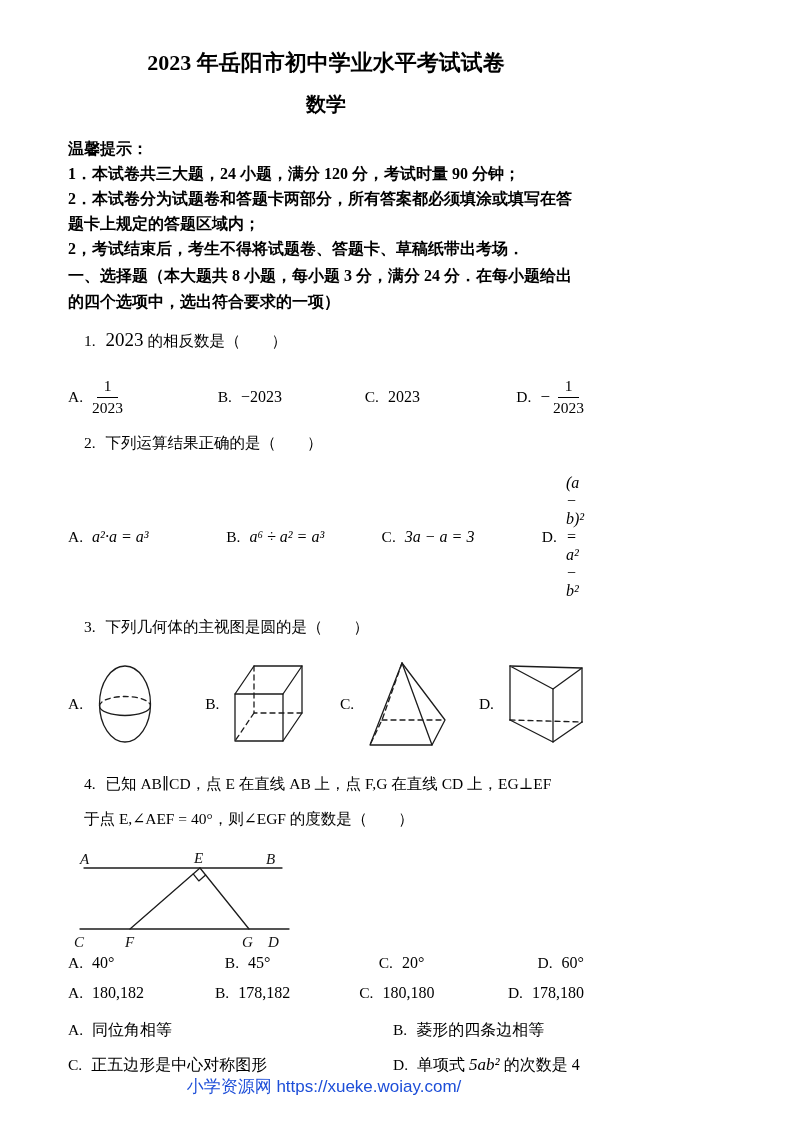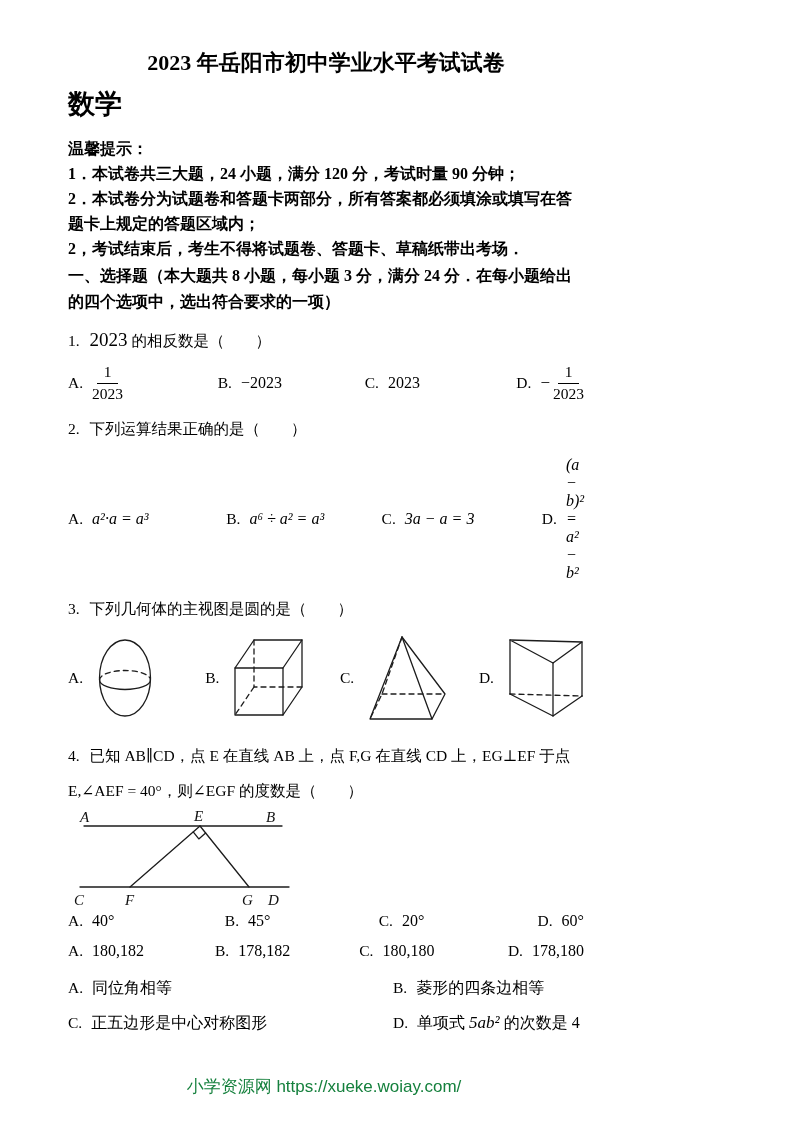--- a/index.html
+++ b/index.html
@@ -4,26 +4,26 @@
 <style>
   html,body{margin:0;padding:0;background:#ffffff;}
   .page{
     width:648px;height:1122px;box-sizing:border-box;position:relative;
     background:#ffffff;color:#000;overflow:hidden;
     padding:48px 64px 0 68px;
     font-family:"Liberation Serif","DejaVu Serif",serif;
     font-size:16px;
   }
   .h-title{margin:0;text-align:center;font-size:22px;font-weight:700;line-height:30px;}
-  .h-sub{margin:12px 0 16px;font-size:27px;font-weight:700;line-height:28px;}
+  .h-sub{margin:12px 0 16px;text-align:center;font-size:20px;font-weight:700;line-height:28px;}
   .notice{margin-top:18px;}
   .notice p{margin:0;font-weight:700;font-size:16px;line-height:25px;}
   .section-heading{margin:2px 0 0;font-weight:700;font-size:16px;line-height:26px;}
   .q{font-size:15.5px;}
-  .stem{margin:0;line-height:30px;}
+  .stem{margin:16px;line-height:30px;}
   .qnum{margin-right:6px;}
   .bignum{font-size:19px;}
   .mathfont{font-family:"Liberation Serif","DejaVu Serif",serif;}
   .ital{font-style:italic;}
   .opt-row{display:flex;align-items:center;}
   .col{display:flex;align-items:center;}
   .c1{width:163px;} .c2{width:160px;} .c3{width:165px;} .c4{flex:1;}
   .half{width:325px;} .halfr{flex:1;}
   .opt-label{margin-right:9px;}
   .opt-text{font-size:16px;}
@@ -48,21 +48,21 @@
   .q5 .stem{line-height:42px;}
   .q5 .opt-row{margin-top:0px;}
   .q6{margin-top:14px;}
   .q6 .opt-row{margin-top:8px;line-height:27px;}
   svg.figure{display:block;}
   .s{stroke:#1c1c1c;stroke-width:1.3;fill:none;stroke-linejoin:round;stroke-linecap:round;}
   .dash{stroke-dasharray:5 4;}
   .figlbl{font-family:"Liberation Serif","DejaVu Serif",serif;font-style:italic;font-size:15px;fill:#111;}
   .footer{
     position:absolute;left:0;right:0;bottom:24px;text-align:center;
-    color:#15803d;font-size:17px;
+    color:#1d4ed8;font-size:17px;
     font-family:"Liberation Sans","DejaVu Sans",sans-serif;
   }
 </style>
 </head>
 <body>
 
 <div class="page">
 
   <h1 class="h-title">2023 年岳阳市初中学业水平考试试卷</h1>
   <h2 class="h-sub">数学</h2>

